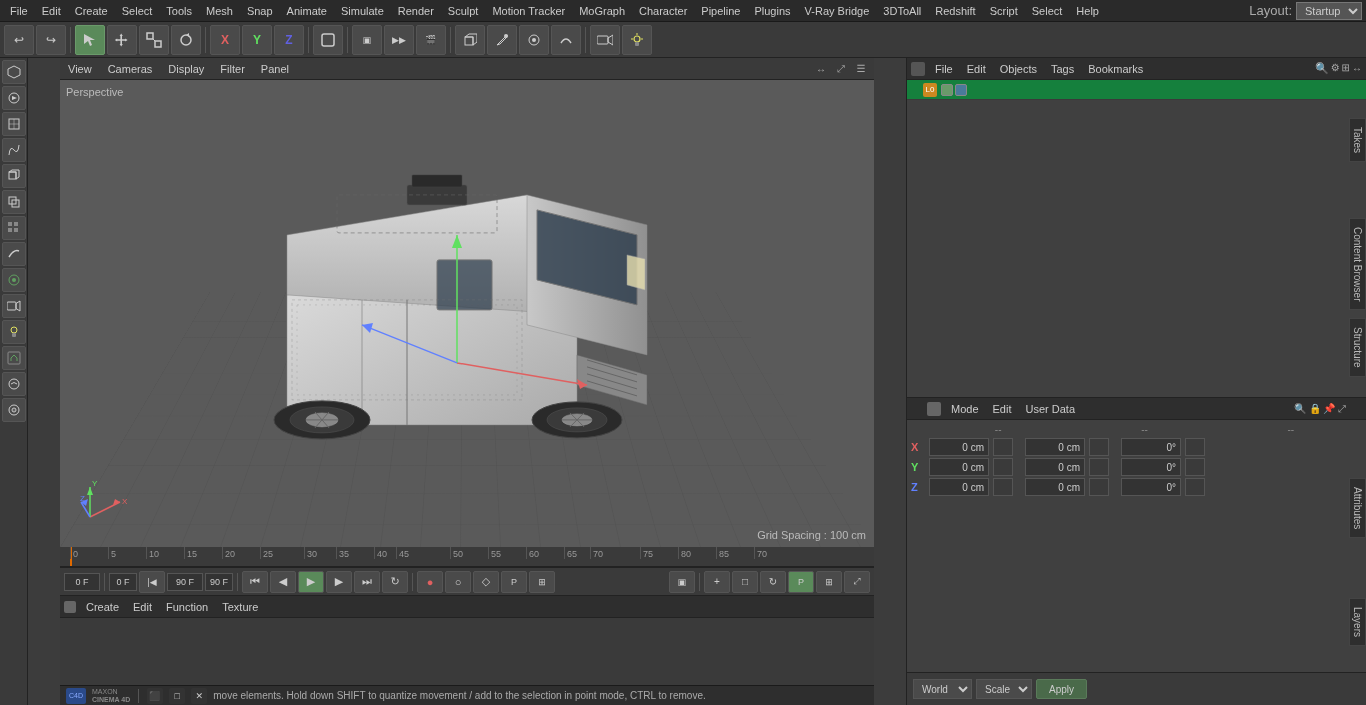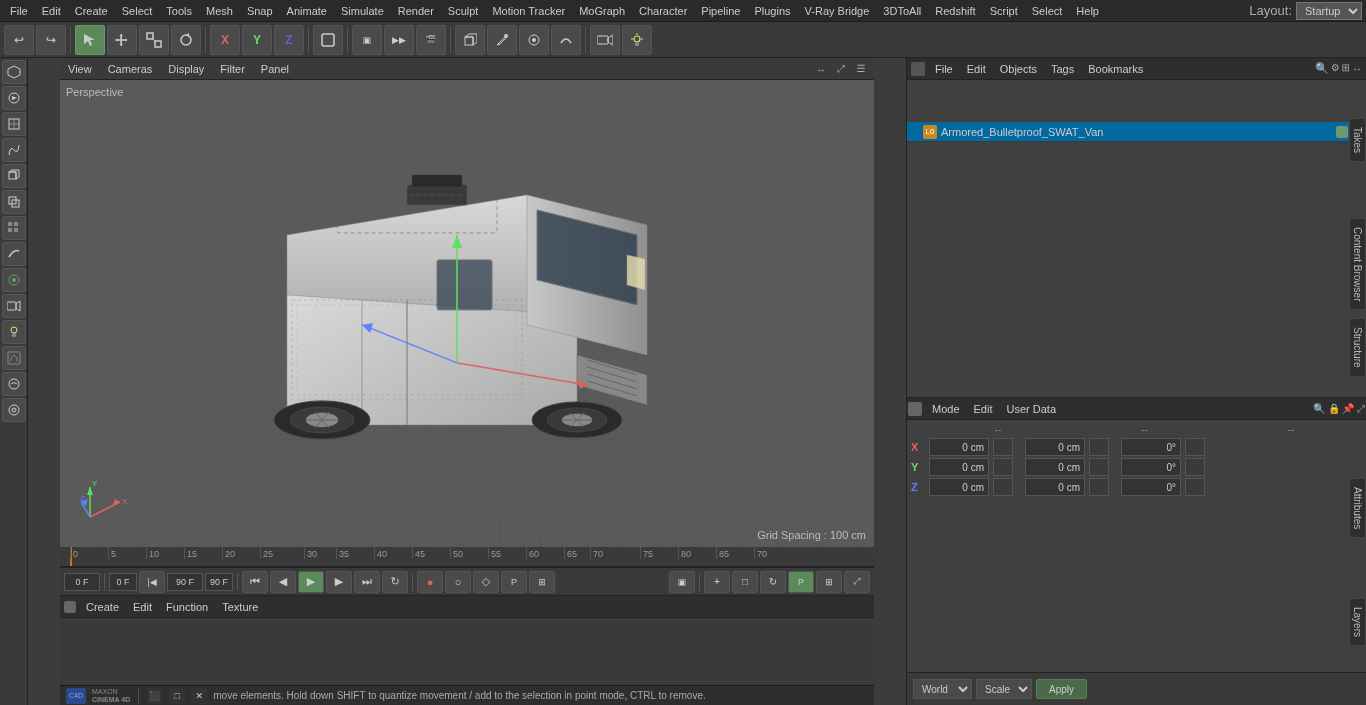--- a/index.html
+++ b/index.html
@@ -244,21 +244,21 @@
       overflow: hidden;
     }
     .om-row {
       display: flex;
       align-items: center;
       height: 20px;
       padding: 0 4px;
       gap: 4px;
       border-bottom: 1px solid #3a3a3a;
     }
-    .om-row.selected { background: #0369a1; margin-top: 42px; }
+    .om-row.selected { background: #15803d; }
     .om-row-icon {
       width: 14px;
       height: 14px;
       background: #e8a020;
       border-radius: 2px;
       flex-shrink: 0;
       display: flex;
       align-items: center;
       justify-content: center;
       font-size: 8px;
@@ -287,21 +287,21 @@
       flex: 1;
       display: flex;
       flex-direction: column;
     }
     #attr-toolbar {
       display: flex;
       align-items: center;
       background: #2e2e2e;
       height: 22px;
       border-bottom: 1px solid #222;
-      padding: 0 1px;
+      padding: 0 20px;
       gap: 6px;
     }
     .attr-menu-item {
       color: #ccc;
       font-size: 11px;
       cursor: pointer;
       padding: 2px 4px;
     }
     .attr-icons {
       margin-left: auto;
@@ -924,21 +924,21 @@
         <div class="timeline-playhead"></div>
         <div class="ruler-tick" style="left:10px">0</div>
         <div class="ruler-tick" style="left:48px">5</div>
         <div class="ruler-tick" style="left:86px">10</div>
         <div class="ruler-tick" style="left:124px">15</div>
         <div class="ruler-tick" style="left:162px">20</div>
         <div class="ruler-tick" style="left:200px">25</div>
         <div class="ruler-tick" style="left:244px">30</div>
         <div class="ruler-tick" style="left:276px">35</div>
         <div class="ruler-tick" style="left:314px">40</div>
-        <div class="ruler-tick" style="left:352px">45</div>
+        <div class="ruler-tick" style="left:336px">45</div>
         <div class="ruler-tick" style="left:390px">50</div>
         <div class="ruler-tick" style="left:428px">55</div>
         <div class="ruler-tick" style="left:466px">60</div>
         <div class="ruler-tick" style="left:504px">65</div>
         <div class="ruler-tick" style="left:530px">70</div>
         <div class="ruler-tick" style="left:580px">75</div>
         <div class="ruler-tick" style="left:618px">80</div>
         <div class="ruler-tick" style="left:656px">85</div>
         <div class="ruler-tick" style="left:694px">70</div>
       </div>
@@ -1017,21 +1017,20 @@
             <span class="om-search-icon">🔍</span>
             <span style="color:#aaa;font-size:10px;cursor:pointer;">⚙</span>
             <span style="color:#aaa;font-size:10px;cursor:pointer;">⊞</span>
             <span style="color:#aaa;font-size:10px;cursor:pointer;">↔</span>
           </div>
         </div>
         <div id="om-content">
           <div class="om-row selected">
             <div style="width:8px;"></div>
             <div class="om-row-icon" style="background:#cc8820;">L0</div>
-            <span class="om-row-label">Armored_Bulletproof_SWAT_Van</span>
             <div class="om-row-dots">
               <div class="om-dot" style="background:#6a9a6a;border:1px solid #888;"></div>
               <div class="om-dot" style="background:#4a7a9a;border:1px solid #888;"></div>
             </div>
           </div>
         </div>
       </div>
 
       <div id="attributes-panel">
         <div id="attr-toolbar">

